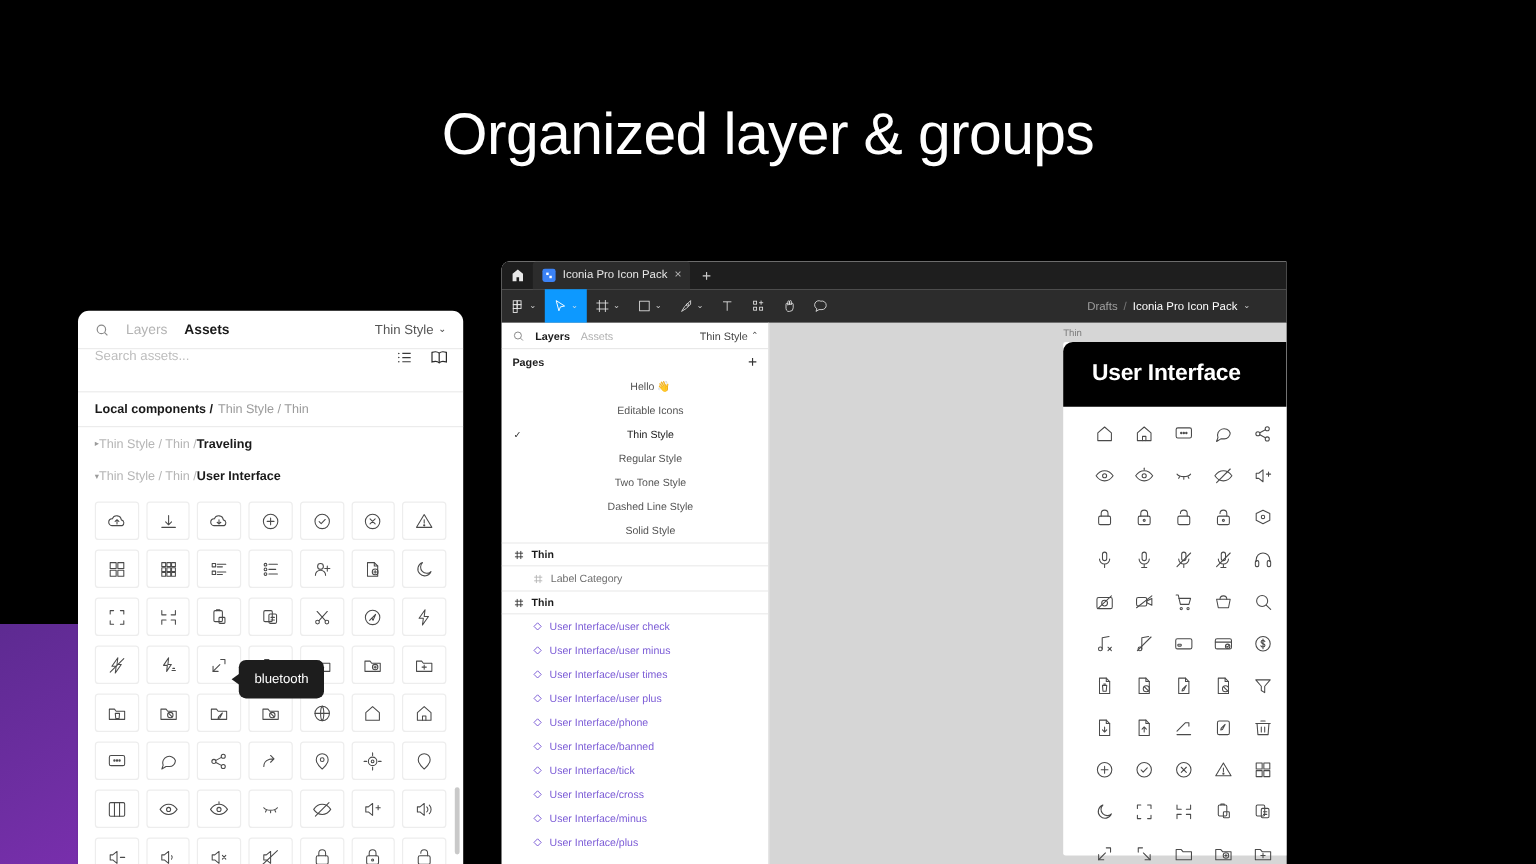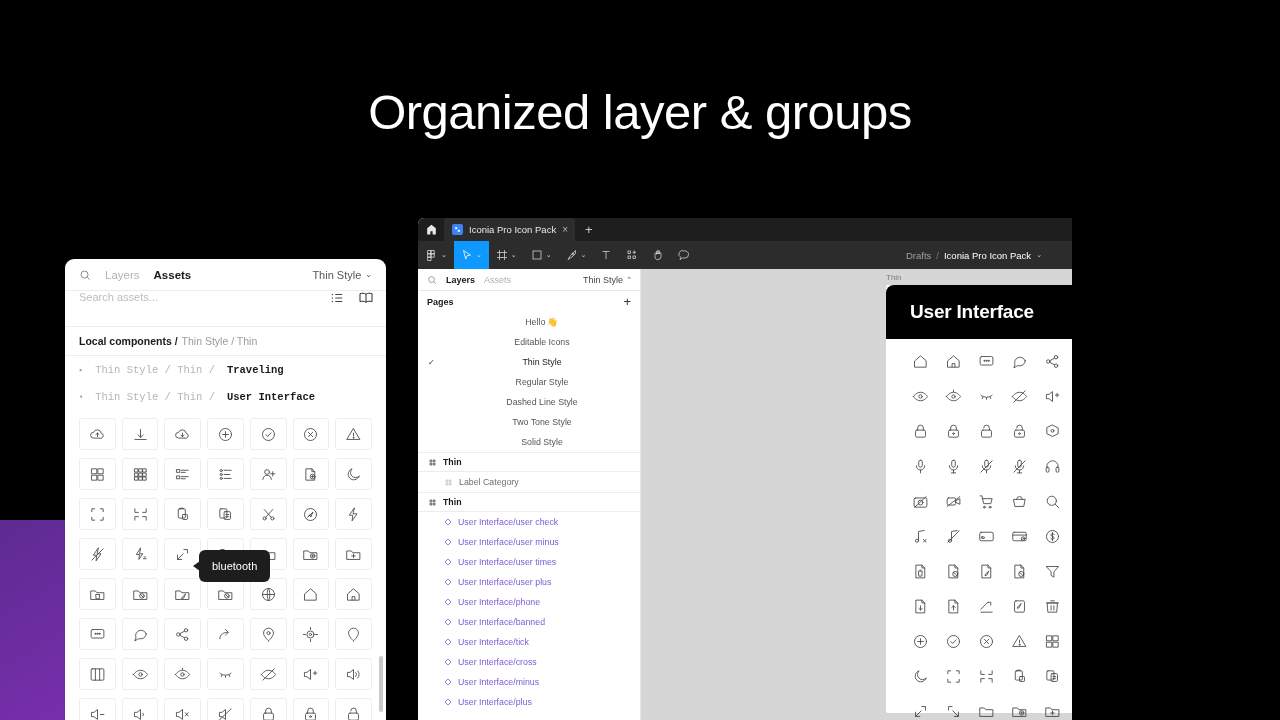--- a/index.html
+++ b/index.html
@@ -156,23 +156,22 @@
   }
   .ap-search .ph { font-size: 11px; color: #bdbdbd; }
   .ap-search .tools { position: absolute; right: 12px; display:flex; gap: 14px; align-items:center; }
   .ap-crumb {
     height: 29px; display: flex; align-items: center; padding: 0 14px; gap: 4px;
     border-bottom: 1px solid #ececec; font-size: 10.5px;
   }
   .ap-crumb .b { color: #1a1a1a; font-weight: bold; }
   .ap-crumb .g { color: #9b9b9b; }
   .ap-group {
-    height: 27px; display: flex; align-items: center; gap: 12px; padding: 0 14px;
+    height: 27px; display: flex; align-items: center; gap: 0; padding: 0 14px;
     font-size: 10.5px;
-    font-family: Liberation Mono, monospace;
   }
   .ap-group .tri { font-size: 7px; color: #9b9b9b; }
   .ap-group .path { color: #b5b5b5; }
   .ap-group .name { color: #1a1a1a; font-weight: bold; }
   .ap-grid {
     display: grid; grid-template-columns: repeat(7, 1fr);
     gap: 8px 6px; padding: 8px 14px 0 14px;
   }
   .ap-item {
     height: 32px; border: 1px solid #ededed; border-radius: 3px;
@@ -324,24 +323,24 @@
               <span>Editable Icons</span>
             </div>
             <div class="page-row sel">
               <span class="tick">✓</span>
               <span>Thin Style</span>
             </div>
             <div class="page-row">
               <span>Regular Style</span>
             </div>
             <div class="page-row">
+              <span>Two Tone Style</span>
+            </div>
+            <div class="page-row">
               <span>Dashed Line Style</span>
-            </div>
-            <div class="page-row">
-              <span>Two Tone Style</span>
             </div>
             <div class="page-row">
               <span>Solid Style</span>
             </div>
           </div>
         <div id="layers-list">
             <div class="layer-row frame">
               <span class="gi">
                 <svg width="9" height="9" viewBox="0 0 24 24" fill="none" stroke="#333" stroke-width="2">
                   <path d="M8 3v18M16 3v18M3 8h18M3 16h18"></path>

